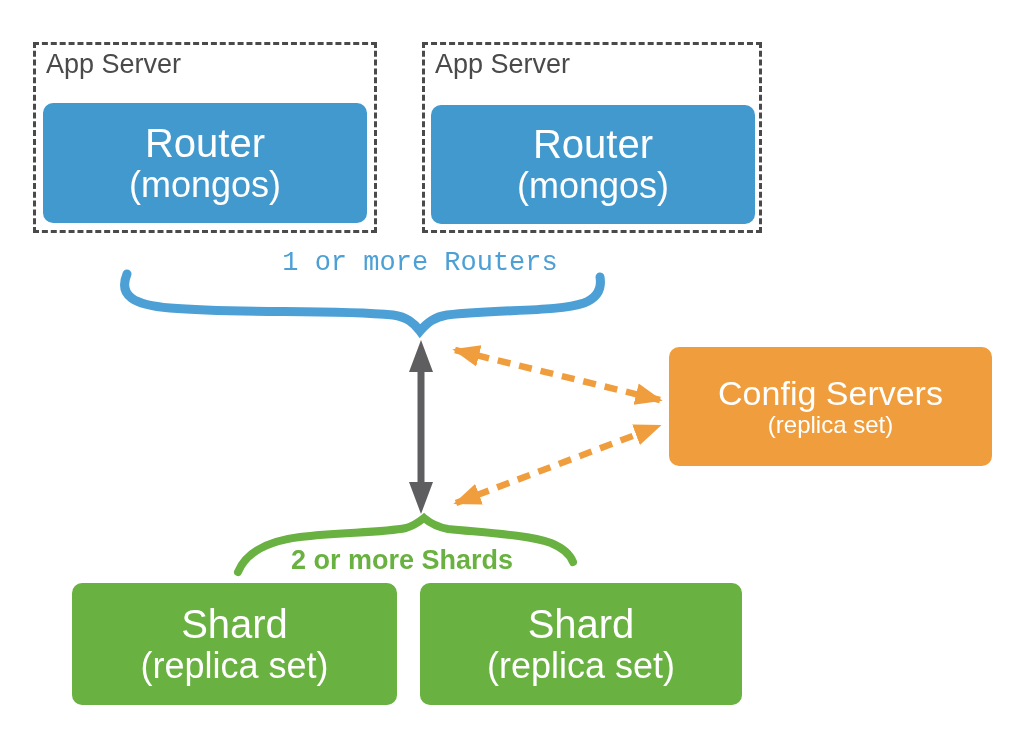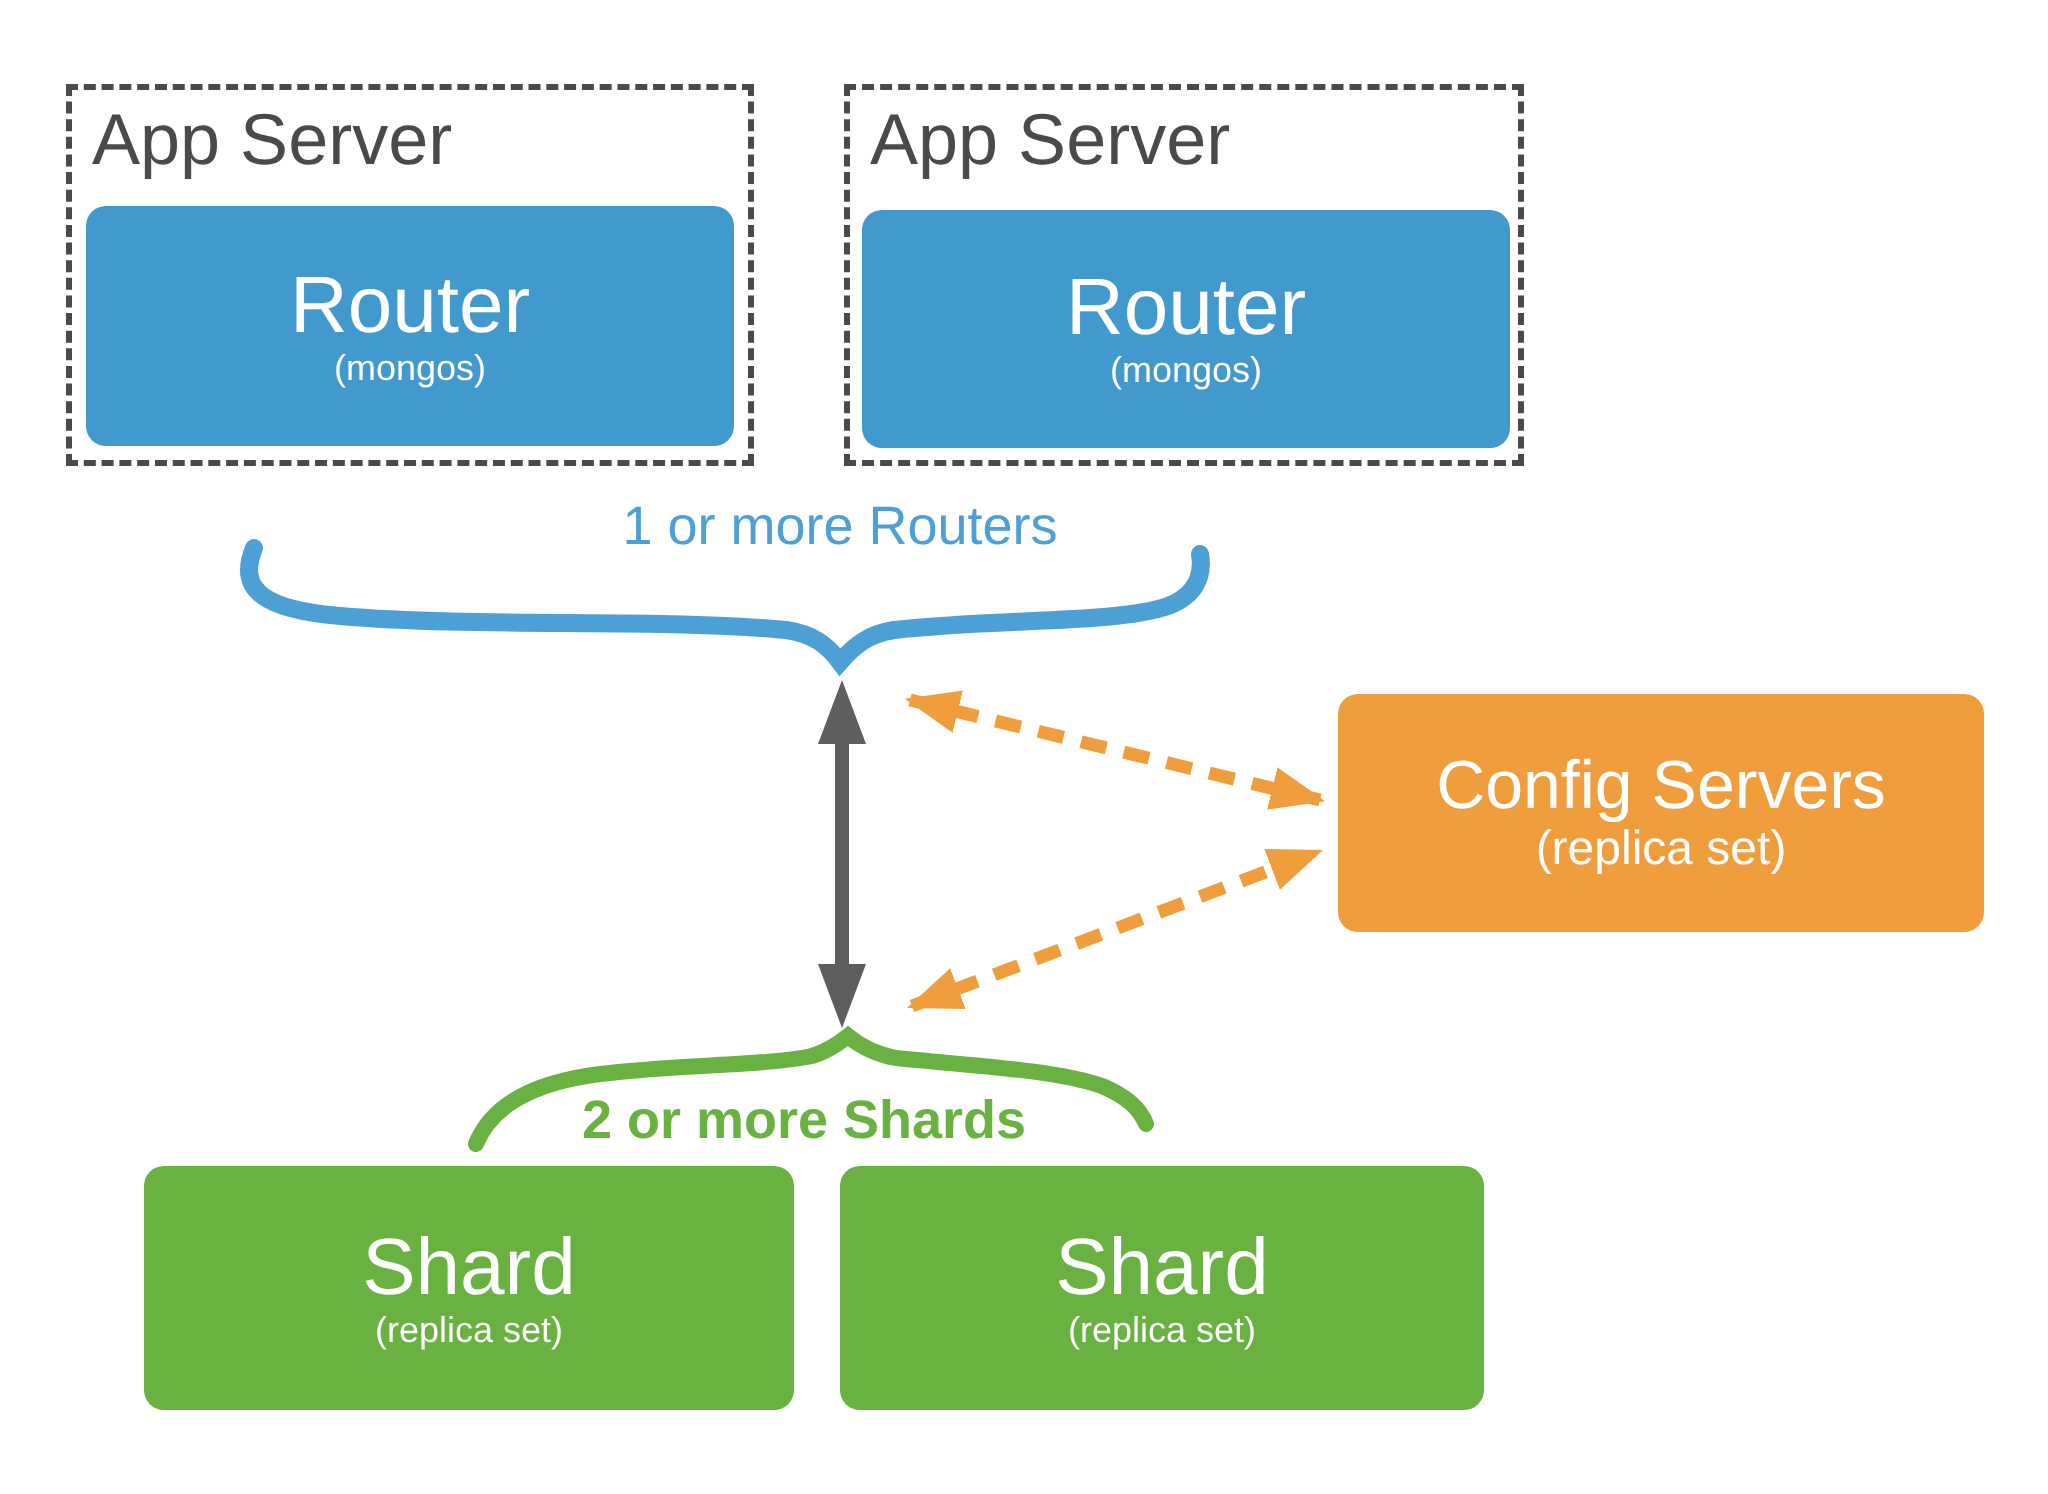--- a/index.html
+++ b/index.html
@@ -19,44 +19,44 @@
     background:#fff;
     overflow:hidden;
   }
   .app-server{
     position:absolute;
     border:3px dashed var(--outline-gray);
     background:#fff;
   }
   .app-server .as-label{
     position:absolute;left:10px;top:4px;
-    font-size:36px;color:var(--outline-gray);
+    font-size:27px;color:var(--outline-gray);
     letter-spacing:0px;
   }
   .solid-box{
     position:absolute;
     border-radius:10px;
     display:flex;flex-direction:column;
     align-items:center;justify-content:center;
     color:#fff;text-align:right;
   }
   .router-box{background:var(--router-blue);}
   .config-box{background:var(--config-orange);}
   .shard-box{background:var(--shard-green);}
   .box-title{font-size:40px;line-height:1.08;}
   .box-title.md{font-size:34px;}
-  .box-sub{font-size:18px;line-height:1.1;}
+  .box-sub{font-size:36px;line-height:1.1;}
   .box-sub.sm{font-size:24px;}
   .annotation{
     position:absolute;
     font-size:27px;
     text-align:center;
     white-space:nowrap;
   }
-  .annotation.blue{color:var(--label-blue);}
+  .annotation.blue{color:var(--label-blue);font-family:Liberation Mono, monospace;}
   .annotation.green{color:var(--shard-green);font-weight:bold;}
   svg.overlay{
     position:absolute;left:0;top:0;
     pointer-events:none;
   }
   .brace-blue{stroke:var(--label-blue);}
   .brace-green{stroke:var(--shard-green);}
   .gray-stroke{stroke:var(--arrow-gray);}
   .gray-fill{fill:var(--arrow-gray);}
   .orange-stroke{stroke:var(--config-orange);}

